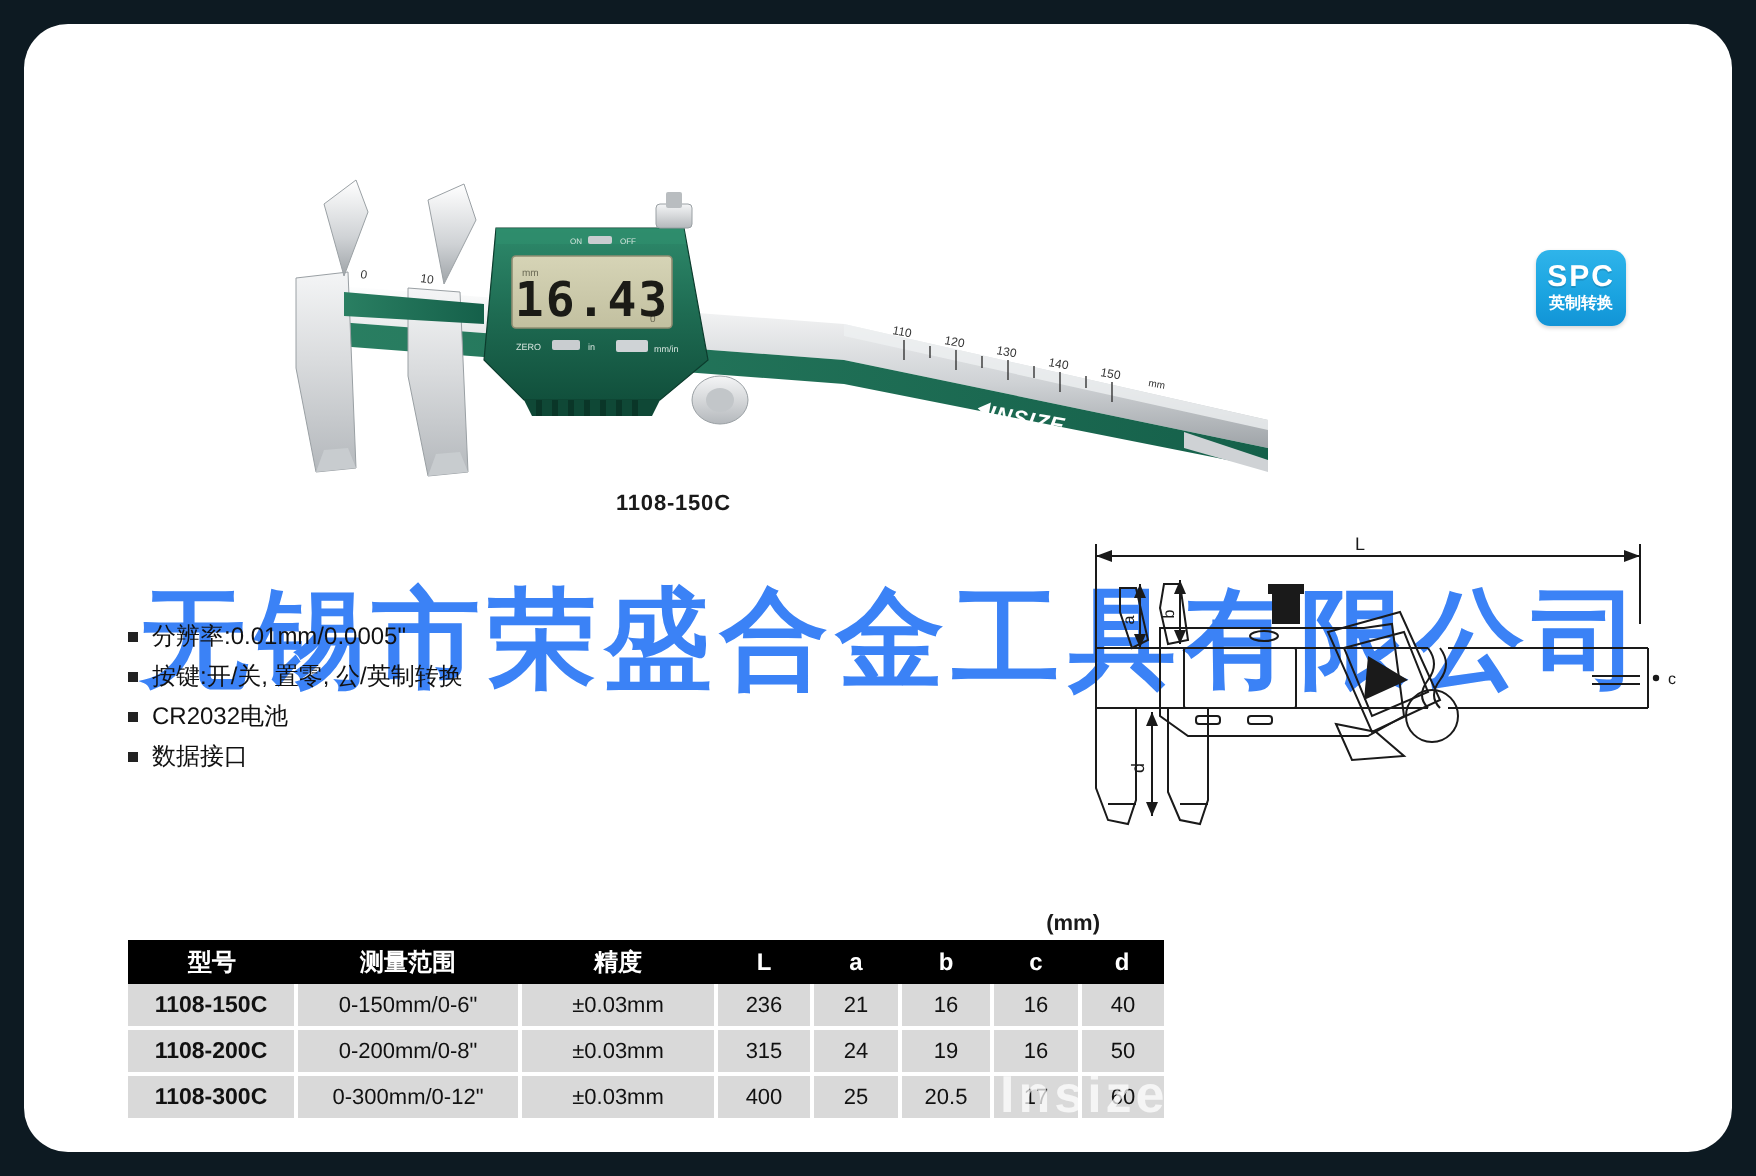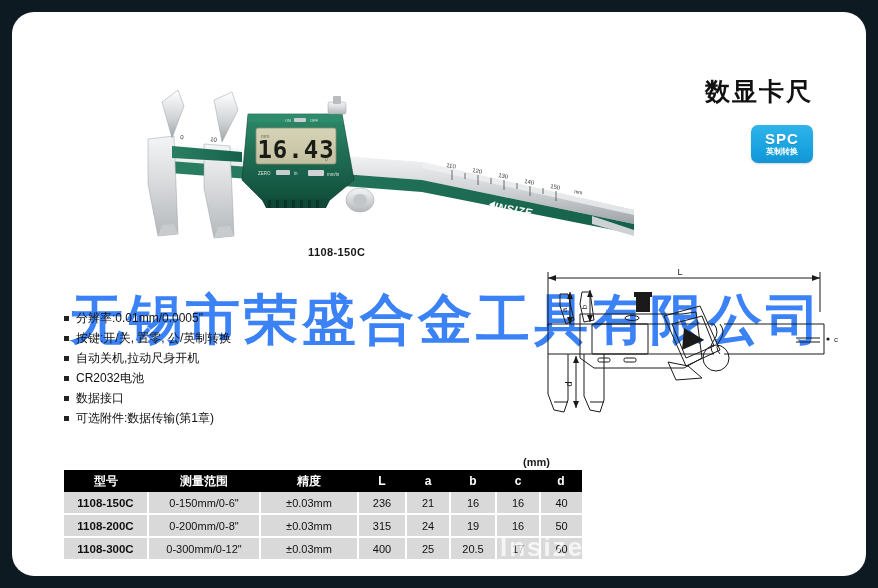--- a/index.html
+++ b/index.html
@@ -64,21 +64,21 @@
     top: 63px;
     font-size: 25px;
     font-weight: bold;
     color: #111111;
     letter-spacing: 2px;
   }
   .spc-badge {
     position: absolute;
     right: 53px;
     top: 113px;
-    width: 62px;
+    width: 45px;
     height: 38px;
     background: linear-gradient(180deg,#2fb4ea 0%, #1aa3e0 60%, #1294d6 100%);
     border-radius: 7px;
     display: flex;
     flex-direction: column;
     align-items: center;
     justify-content: center;
     box-shadow: 0 1px 2px rgba(0,0,0,0.18);
   }
   .spc-badge .spc-main {
@@ -212,21 +212,20 @@
   .col-d       { width: 42px; }
 </style>
 </head>
 <body>
 
 <div class="page">
   <div class="inner">
 
     <div class="watermark">无锡市荣盛合金工具有限公司</div>
 
-    <div class="title">数显卡尺</div>
 
     <div class="spc-badge">
       <div class="spc-main">SPC</div>
       <div class="spc-sub">英制转换</div>
     </div>
 
     <div class="photo">
       <svg width="520" height="155" viewBox="0 0 520 155" xmlns="http://www.w3.org/2000/svg">
         <defs>
           <linearGradient id="steel" x1="0" y1="0" x2="0" y2="1">
@@ -363,33 +362,25 @@
       <div class="feat-row">
         <span class="feat-bullet"></span>
         <span class="feat-text">分辨率:0.01mm/0.0005"</span>
       </div>
       <div class="feat-row">
         <span class="feat-bullet"></span>
         <span class="feat-text">按键:开/关, 置零, 公/英制转换</span>
       </div>
       <div class="feat-row">
         <span class="feat-bullet"></span>
-        <span class="feat-text">自动关机,拉动尺身开机</span>
-      </div>
-      <div class="feat-row">
-        <span class="feat-bullet"></span>
         <span class="feat-text">CR2032电池</span>
       </div>
       <div class="feat-row">
         <span class="feat-bullet"></span>
         <span class="feat-text">数据接口</span>
-      </div>
-      <div class="feat-row">
-        <span class="feat-bullet"></span>
-        <span class="feat-text">可选附件:数据传输(第1章)</span>
       </div>
     </div>
 
     <div class="drawing">
       <svg width="330" height="160" viewBox="0 0 330 160" xmlns="http://www.w3.org/2000/svg" stroke="#1a1a1a" fill="none" stroke-width="1">
 
         <g>
           <line x1="24" y1="16" x2="296" y2="16"></line>
           <line x1="24" y1="10" x2="24" y2="64"></line>
           <line x1="296" y1="10" x2="296" y2="50"></line>

